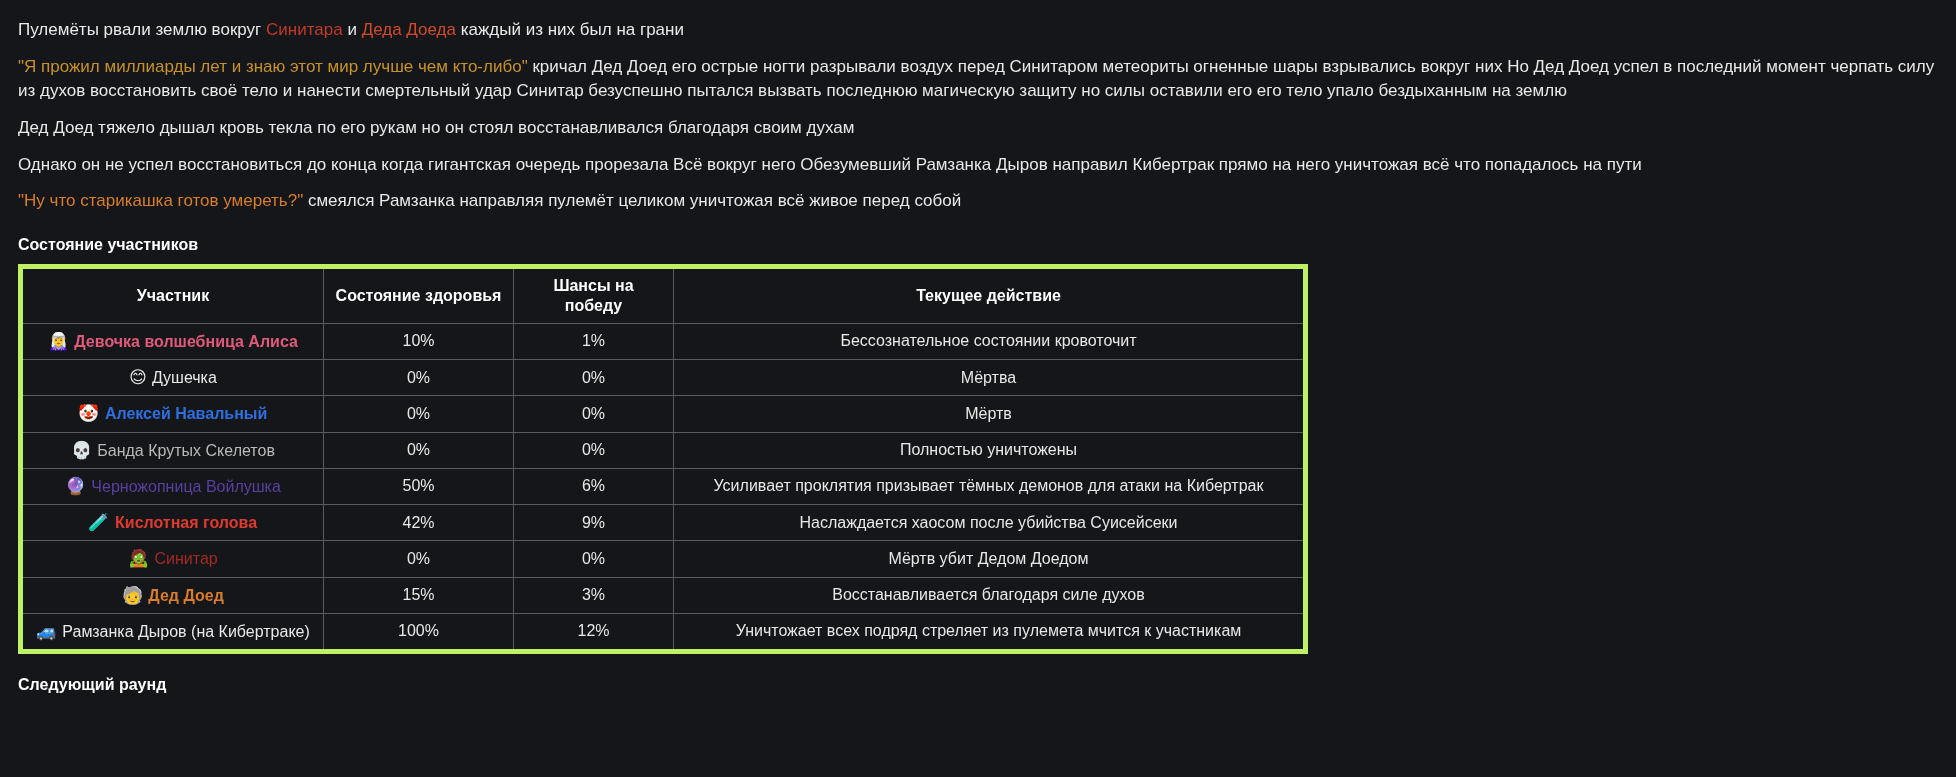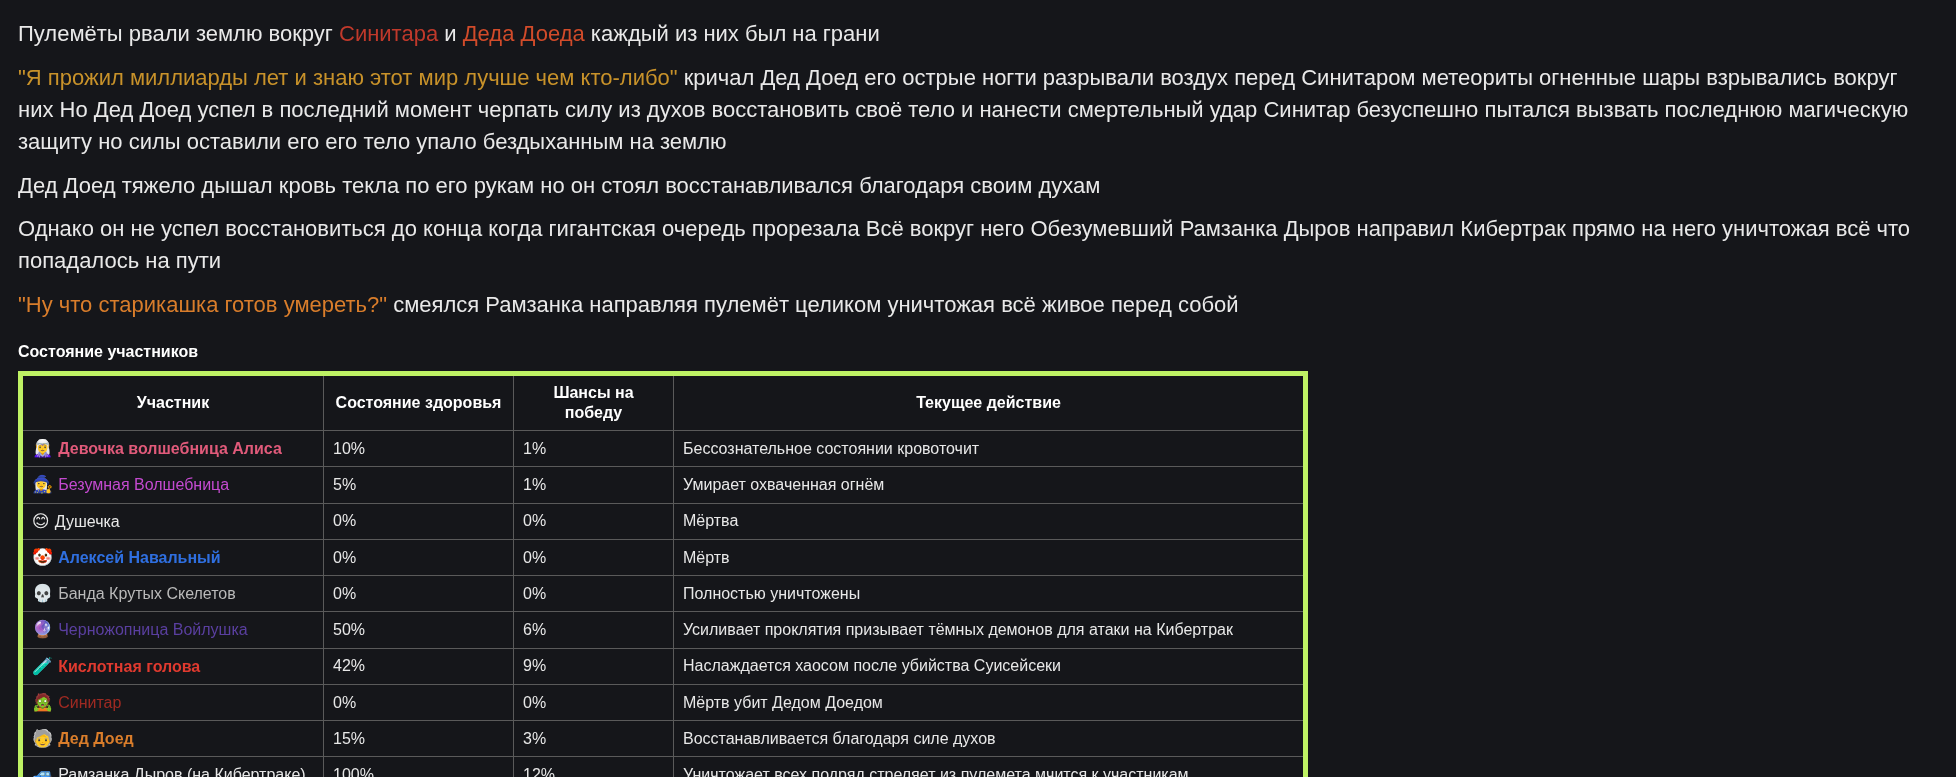--- a/index.html
+++ b/index.html
@@ -26,21 +26,21 @@
   }
   .title-line .vs {
     color: #e8e8e8;
     font-weight: bold;
   }
   .emoji {
     font-family: "DejaVu Sans", sans-serif;
     font-size: 17px;
   }
   p.para {
-    font-size: 22px;
+    font-size: 17px;
     line-height: 1.45;
     margin: 12px 0;
     color: #e9e9e9;
   }
   .c-sinitar { color: #c0392b; }
   .c-ded { color: #d14b2a; }
   .c-quote-orange { color: #d97d2b; }
   .c-quote-gold { color: #c8922a; }
   h2.section {
     font-size: 16px;
@@ -53,21 +53,21 @@
     border: 5px solid #bef264;
     margin: 4px 0 8px 0;
     width: 1285px;
     table-layout: fixed;
   }
   table.participants th,
   table.participants td {
     border: 1px solid #5a5a5a;
     padding: 7px 9px;
     font-size: 16px;
-    text-align: left;
+    text-align: center;
     vertical-align: middle;
     line-height: 1.25;
   }
   table.participants th {
     text-align: center;
     font-weight: bold;
     color: #ffffff;
   }
   table.participants col.c0 { width: 303px; }
   table.participants col.c1 { width: 190px; }
@@ -127,26 +127,20 @@
       </tr>
     </thead>
     <tbody>
         <tr>
           <td><span class="nm"><span class="emoji">🧝‍♀️</span><span class="n-pink">Девочка волшебница Алиса</span></span></td>
           <td>10%</td>
           <td>1%</td>
           <td>Бессознательное состоянии кровоточит</td>
         </tr>
         <tr>
-          <td><span class="nm"><span class="emoji">🧙‍♀️</span><span class="n-magenta">Безумная Волшебница</span></span></td>
-          <td>5%</td>
-          <td>1%</td>
-          <td>Умирает охваченная огнём</td>
-        </tr>
-        <tr>
           <td><span class="nm"><span class="emoji">😊</span><span class="n-white">Душечка</span></span></td>
           <td>0%</td>
           <td>0%</td>
           <td>Мёртва</td>
         </tr>
         <tr>
           <td><span class="nm"><span class="emoji">🤡</span><span class="n-blue">Алексей Навальный</span></span></td>
           <td>0%</td>
           <td>0%</td>
           <td>Мёртв</td>

